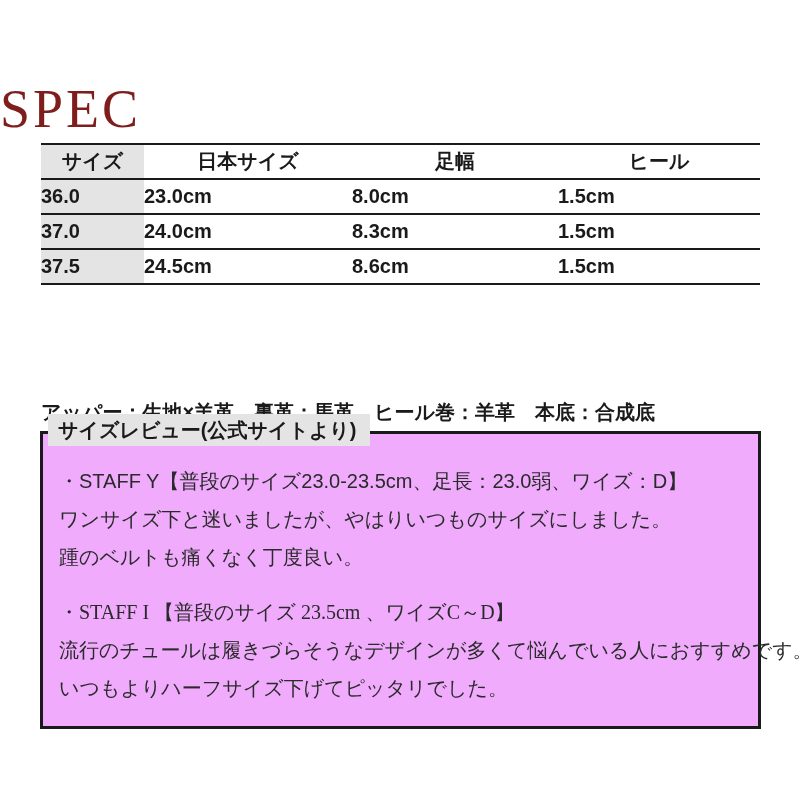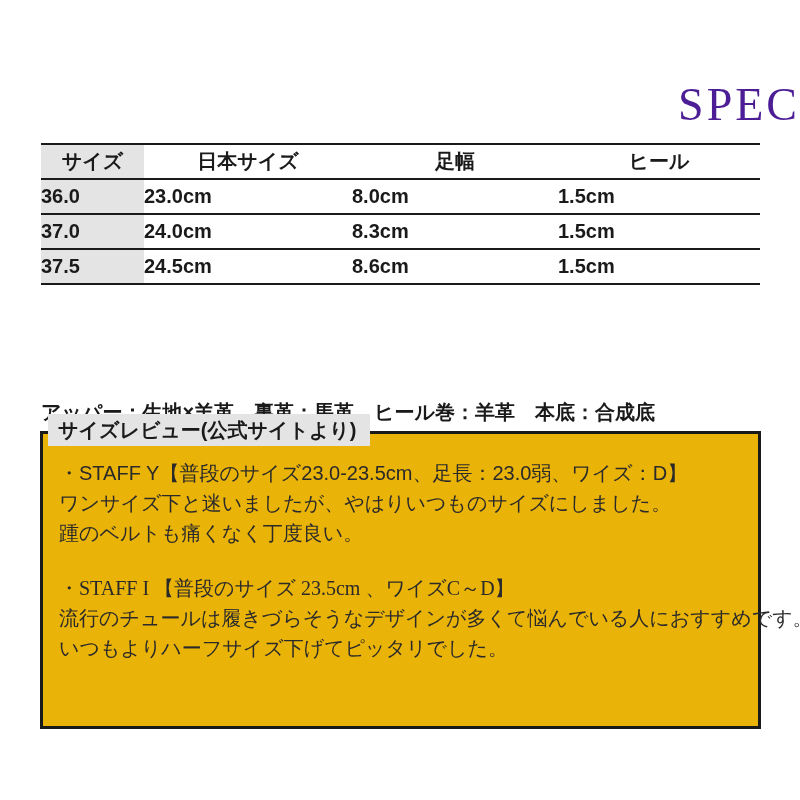--- a/index.html
+++ b/index.html
@@ -12,26 +12,26 @@
     font-family: "Liberation Sans", sans-serif;
     overflow: hidden;
   }
 
   
   .spec-title {
     position: absolute;
     top: 78px;
     left: 0;
     width: 100%;
-    text-align: right;
+    text-align: left;
     font-family: "Liberation Serif", serif;
     font-weight: 400;
-    font-size: 46px;
+    font-size: 54px;
     letter-spacing: 3px;
-    color: #4c1d95;
+    color: #7f1d1d;
   }
 
   
   table.spec {
     position: absolute;
     left: 41px;
     top: 143px;
     width: 719px;
     border-collapse: collapse;
     table-layout: fixed;
@@ -62,21 +62,21 @@
   }
 
   
   .review-box {
     position: absolute;
     left: 40px;
     top: 431px;
     width: 715px;
     height: 292px;
     border: 3px solid #1a1a1a;
-    background: #eab308;
+    background: #f0abfc;
   }
   .review-box-label {
     position: absolute;
     left: 5px;
     top: -20px;
     background: #e4e4e4;
     font-size: 20px;
     font-weight: 700;
     line-height: 32px;
     padding: 0 14px 0 10px;
@@ -85,21 +85,21 @@
   }
   .review-body {
     padding: 24px 14px 0 16px;
     font-size: 20px;
     font-weight: 400;
     line-height: 30px;
     color: #2a2a2a;
   }
   .review-paragraph { margin: 0; }
   .review-paragraph + .review-paragraph { margin-top: 25px; font-family: Liberation Serif, serif; }
-  .review-line { white-space: nowrap; }
+  .review-line { white-space: nowrap; margin-top: 8px; }
 </style>
 </head>
 <body>
 
 <div id="screen">
 
   <div class="spec-title">SPEC</div>
 
   <table class="spec">
     <colgroup>

